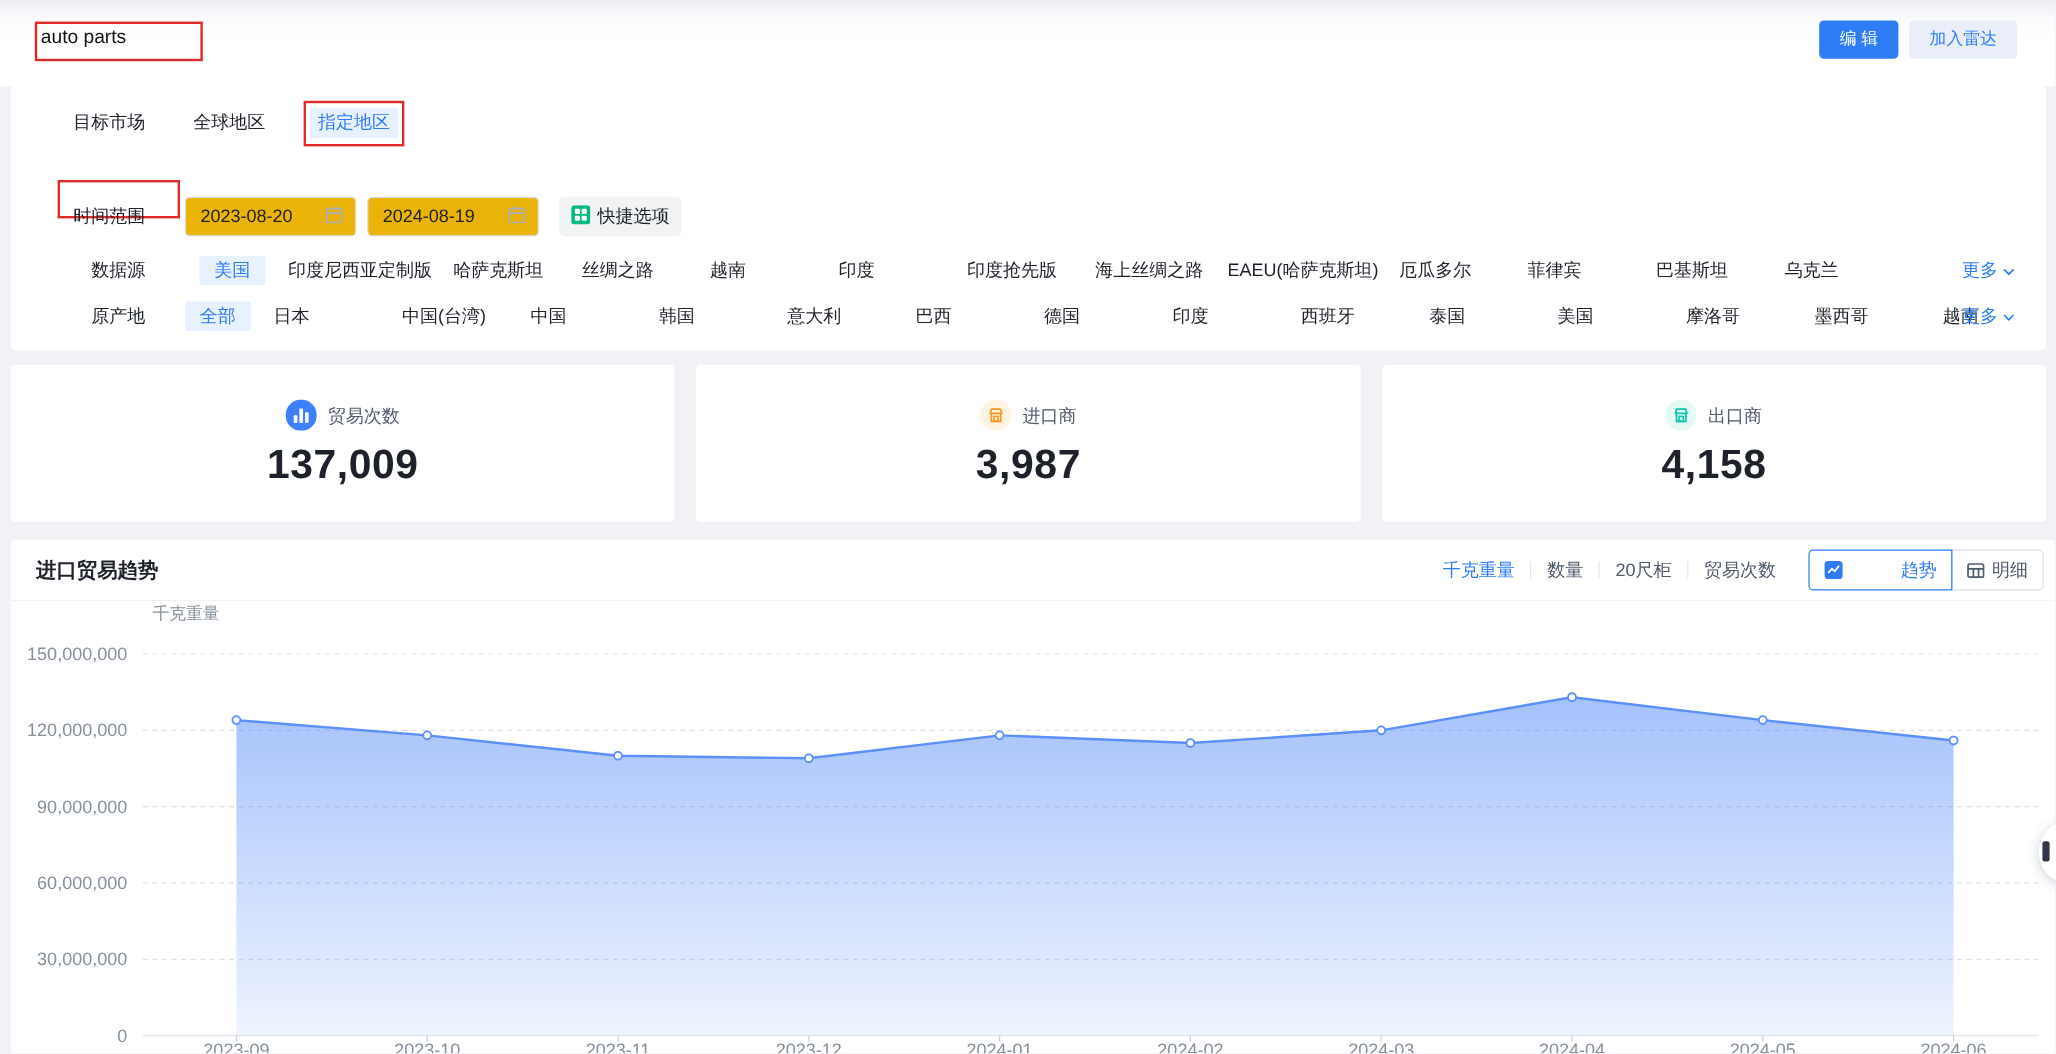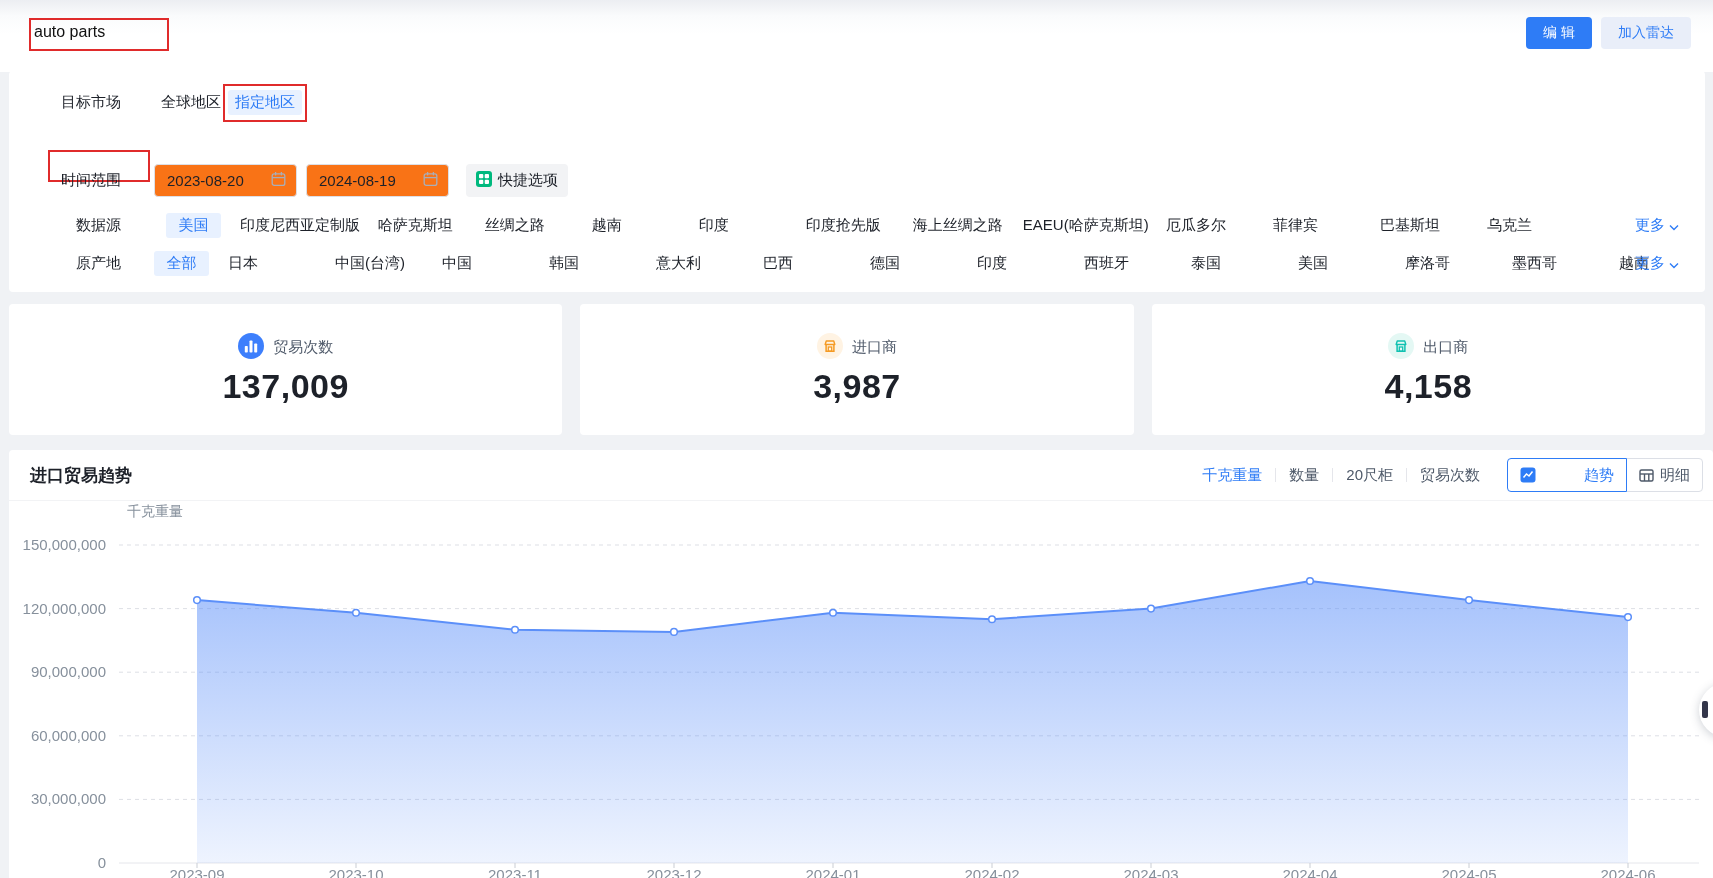--- a/index.html
+++ b/index.html
@@ -6,44 +6,44 @@
   body{
     width:1713px;height:878px;position:relative;overflow:hidden;
     background:#F0F2F5;
     font-family:"Liberation Sans","DejaVu Sans",sans-serif;
     color:#1D2129;
   }
   
   .topbar{position:absolute;left:0;top:0;width:1713px;height:72px;
     background:linear-gradient(180deg,#ECEEF2 0%,#FAFBFC 22%,#FFFFFF 48%);}
   .keyword{position:absolute;left:34px;top:23px;font-size:16px;color:#111;}
-  .topbar-btns{position:absolute;right:22px;top:17px;display:flex;gap:9px;}
+  .topbar-btns{position:absolute;right:32px;top:17px;display:flex;gap:9px;}
   .btn{height:32px;border-radius:4px;font-size:14px;display:flex;align-items:center;
     padding:0 17px;cursor:pointer;border:none;white-space:nowrap;}
   .btn-primary{background:#2E7CF6;color:#fff;}
   .btn-light{background:#E9EEF9;color:#2E7CF6;}
   
   .red-box{position:absolute;border:2px solid #E02B2B;box-sizing:border-box;pointer-events:none;}
   .red-inline{position:absolute;left:-5px;right:-5px;top:-6px;bottom:-7px;
     border:2px solid #E02B2B;pointer-events:none;}
   
   .filter-card{position:absolute;left:9px;top:71px;width:1696px;height:221px;
     background:#fff;border-radius:4px;}
   .f-row{position:absolute;left:0;width:100%;display:flex;align-items:flex-start;font-size:15px;}
   .row-label{width:112px;text-align:right;color:#1D2129;flex:none;padding-top:3px;position:relative;}
   .row-opts{display:flex;margin-left:33px;align-items:flex-start;}
-  .choice-opts{}
+  .choice-opts{gap:30px;}
   .opt-choice{padding:3px 7px;border-radius:3px;cursor:pointer;position:relative;white-space:nowrap;}
   .opt-choice.sel{background:#E8F1FF;color:#2E7CF6;}
   .tag-opts{gap:11px;padding-right:130px;flex-wrap:nowrap;overflow:hidden;}
   .opt-tag{min-width:80px;padding:3px 8px 3px 8px;border-radius:3px;cursor:pointer;white-space:nowrap;box-sizing:content-box;}
   .opt-tag.sel{background:#E8F1FF;color:#2E7CF6;min-width:39px;text-align:center;}
   .more-link{position:absolute;right:26px;top:3px;color:#2E7CF6;font-size:15px;cursor:pointer;
     display:flex;align-items:center;gap:4px;}
-  .date-input{width:143px;height:33px;border:1px solid #DCDFE6;border-radius:4px;background:#f97316;
+  .date-input{width:143px;height:33px;border:1px solid #DCDFE6;border-radius:4px;background:#eab308;
     display:flex;align-items:center;justify-content:space-between;padding:0 10px 0 12px;
     box-sizing:border-box;font-size:15px;color:#1D2129;cursor:pointer;}
   .quick-btn{height:33px;background:#F2F3F5;border-radius:4px;display:flex;align-items:center;
     gap:6px;padding:0 10px;font-size:15px;color:#1D2129;cursor:pointer;margin-left:8px;}
   .time-opts{display:flex;margin-left:33px;gap:9px;align-items:center;}
   
   .stats-row{position:absolute;left:9px;top:304px;width:1696px;height:131px;display:flex;gap:18px;}
   .stat-card{flex:1;background:#fff;border-radius:4px;display:flex;flex-direction:column;
     align-items:center;justify-content:center;}
   .stat-head{display:flex;align-items:center;gap:9px;font-size:15px;color:#4E5969;}

